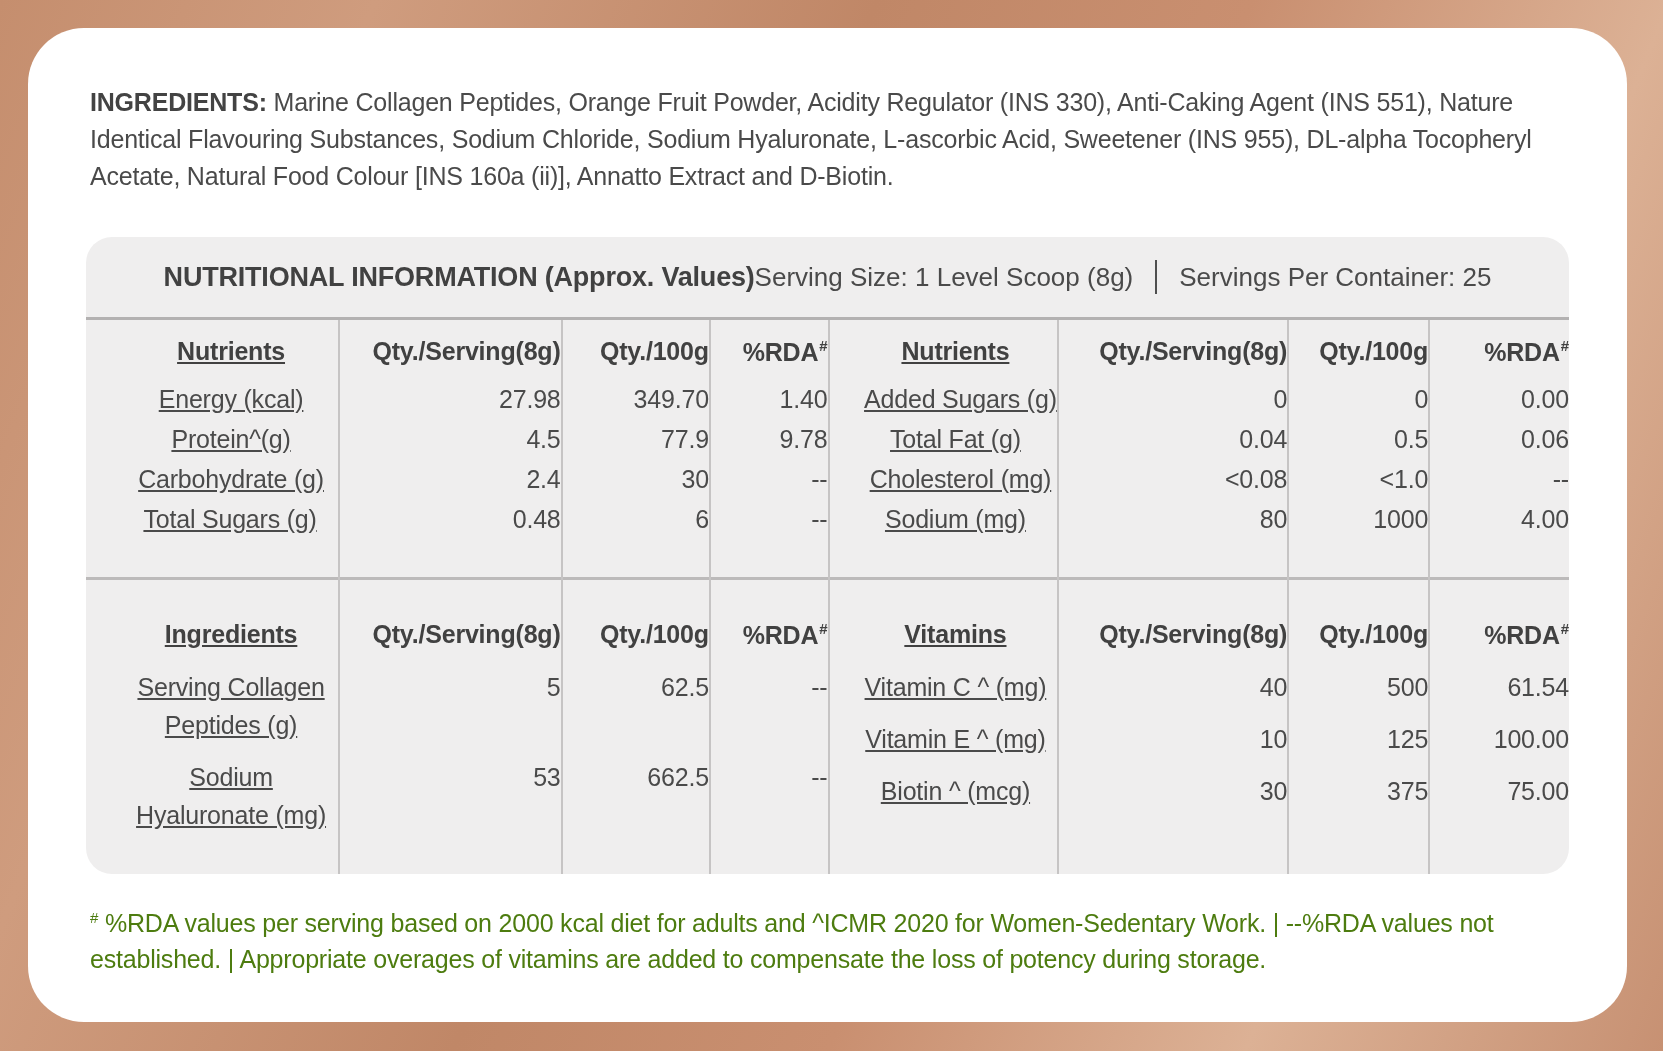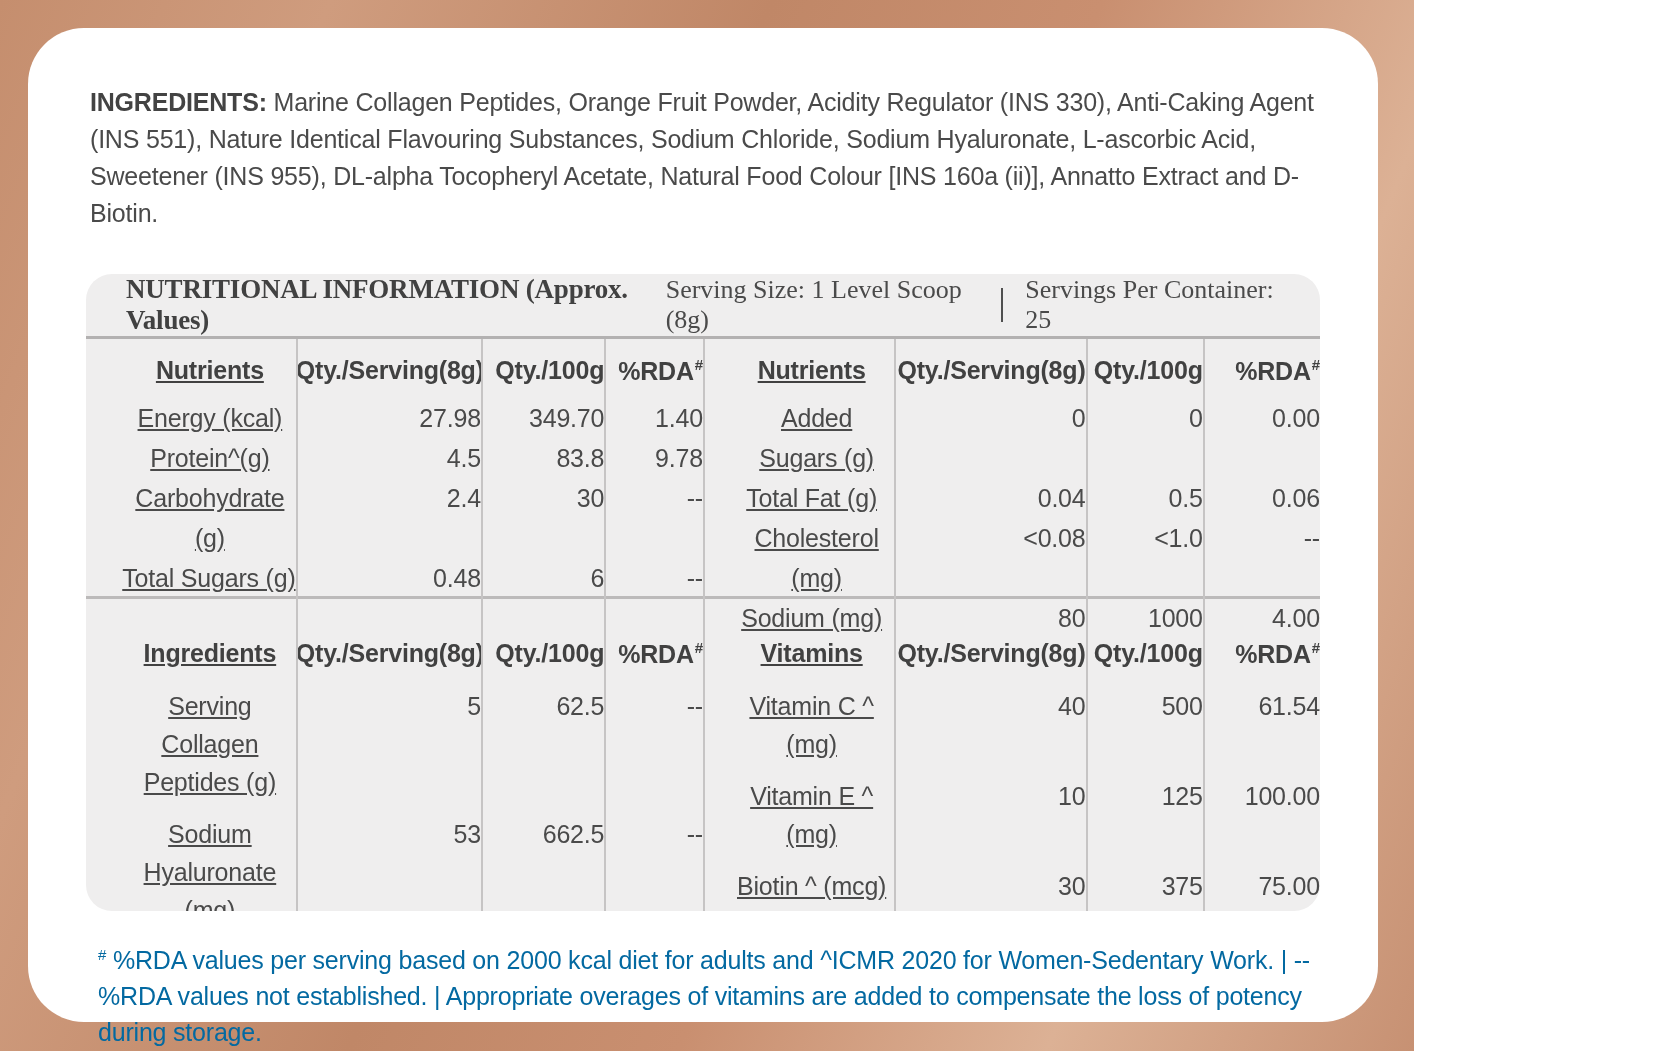--- a/index.html
+++ b/index.html
@@ -4,21 +4,21 @@
 <style>
   * { box-sizing: border-box; }
   html, body { margin: 0; padding: 0; }
   body {
     width: 1663px; height: 1051px;
     font-family: "Liberation Sans", sans-serif;
     color: #474747;
   }
   .frame {
     position: relative;
-    width: 1414px; height: 1051px;
+    width: 1663px; height: 1051px;
     background: linear-gradient(112deg,
       #c58e6e 0%, #cf9c7e 18%, #c08767 42%,
       #c98f70 60%, #dcb195 80%, #c79173 100%);
   }
   .card {
     position: absolute;
     left: 28px; top: 28px; right: 36px; bottom: 29px;
     background: #ffffff;
     border-radius: 56px;
     padding: 46px 58px 0 58px;
@@ -38,23 +38,22 @@
     background: #efeeee;
     border-radius: 26px;
     overflow: hidden;
     display: flex;
     flex-direction: column;
   }
   .panel-header {
     height: 80px;
     display: flex;
     align-items: center;
-    justify-content: space-between;
+    justify-content: center;
     padding: 0 40px;
-    font-family: Liberation Serif, serif;
   }
   .panel-title {
     font-weight: 700;
     font-size: 27px;
     letter-spacing: -0.2px;
     color: #414141;
   }
   .serving-info {
     display: flex;
     align-items: center;
@@ -100,25 +99,25 @@
   .sec2 .hrow.head { padding-top: 40px; padding-bottom: 18px; }
   .sec2 .hrow.data { line-height: 38px; margin-bottom: 14px; }
 
   sup.hsup {
     font-size: 15px;
     vertical-align: 10px;
     margin-left: 1px;
     font-weight: 700;
   }
   .footnote {
-    margin: 26px 4px 0 12px;
+    margin: 26px 4px 0 4px;
     font-size: 25px;
     line-height: 36px;
     letter-spacing: -0.2px;
-    color: #0369a1;
+    color: #4d7c0f;
   }
   .footnote sup { font-size: 15px; vertical-align: 9px; }
 </style>
 </head>
 <body>
 
 <div class="frame">
   <div class="card">
 
     <p class="ingredients"><strong>INGREDIENTS:</strong><span> Marine Collagen Peptides, Orange Fruit Powder, Acidity Regulator (INS 330), Anti-Caking Agent (INS 551), Nature Identical Flavouring Substances, Sodium Chloride, Sodium Hyaluronate, L-ascorbic Acid, Sweetener (INS 955), DL-alpha Tocopheryl Acetate, Natural Food Colour [INS 160a (ii)], Annatto Extract and D-Biotin.</span></p>
@@ -156,21 +155,21 @@
             </div>
             <div class="hrow data">
               <div class="cell lbl">Energy (kcal)</div>
               <div class="cell num">27.98</div>
               <div class="cell num">349.70</div>
               <div class="cell num">1.40</div>
             </div>
             <div class="hrow data">
               <div class="cell lbl">Protein^(g)</div>
               <div class="cell num">4.5</div>
-              <div class="cell num">83.8</div>
+              <div class="cell num">77.9</div>
               <div class="cell num">9.78</div>
             </div>
             <div class="hrow data">
               <div class="cell lbl">Carbohydrate (g)</div>
               <div class="cell num">2.4</div>
               <div class="cell num">30</div>
               <div class="cell num">--</div>
             </div>
             <div class="hrow data">
               <div class="cell lbl ind">Total Sugars (g)</div>

